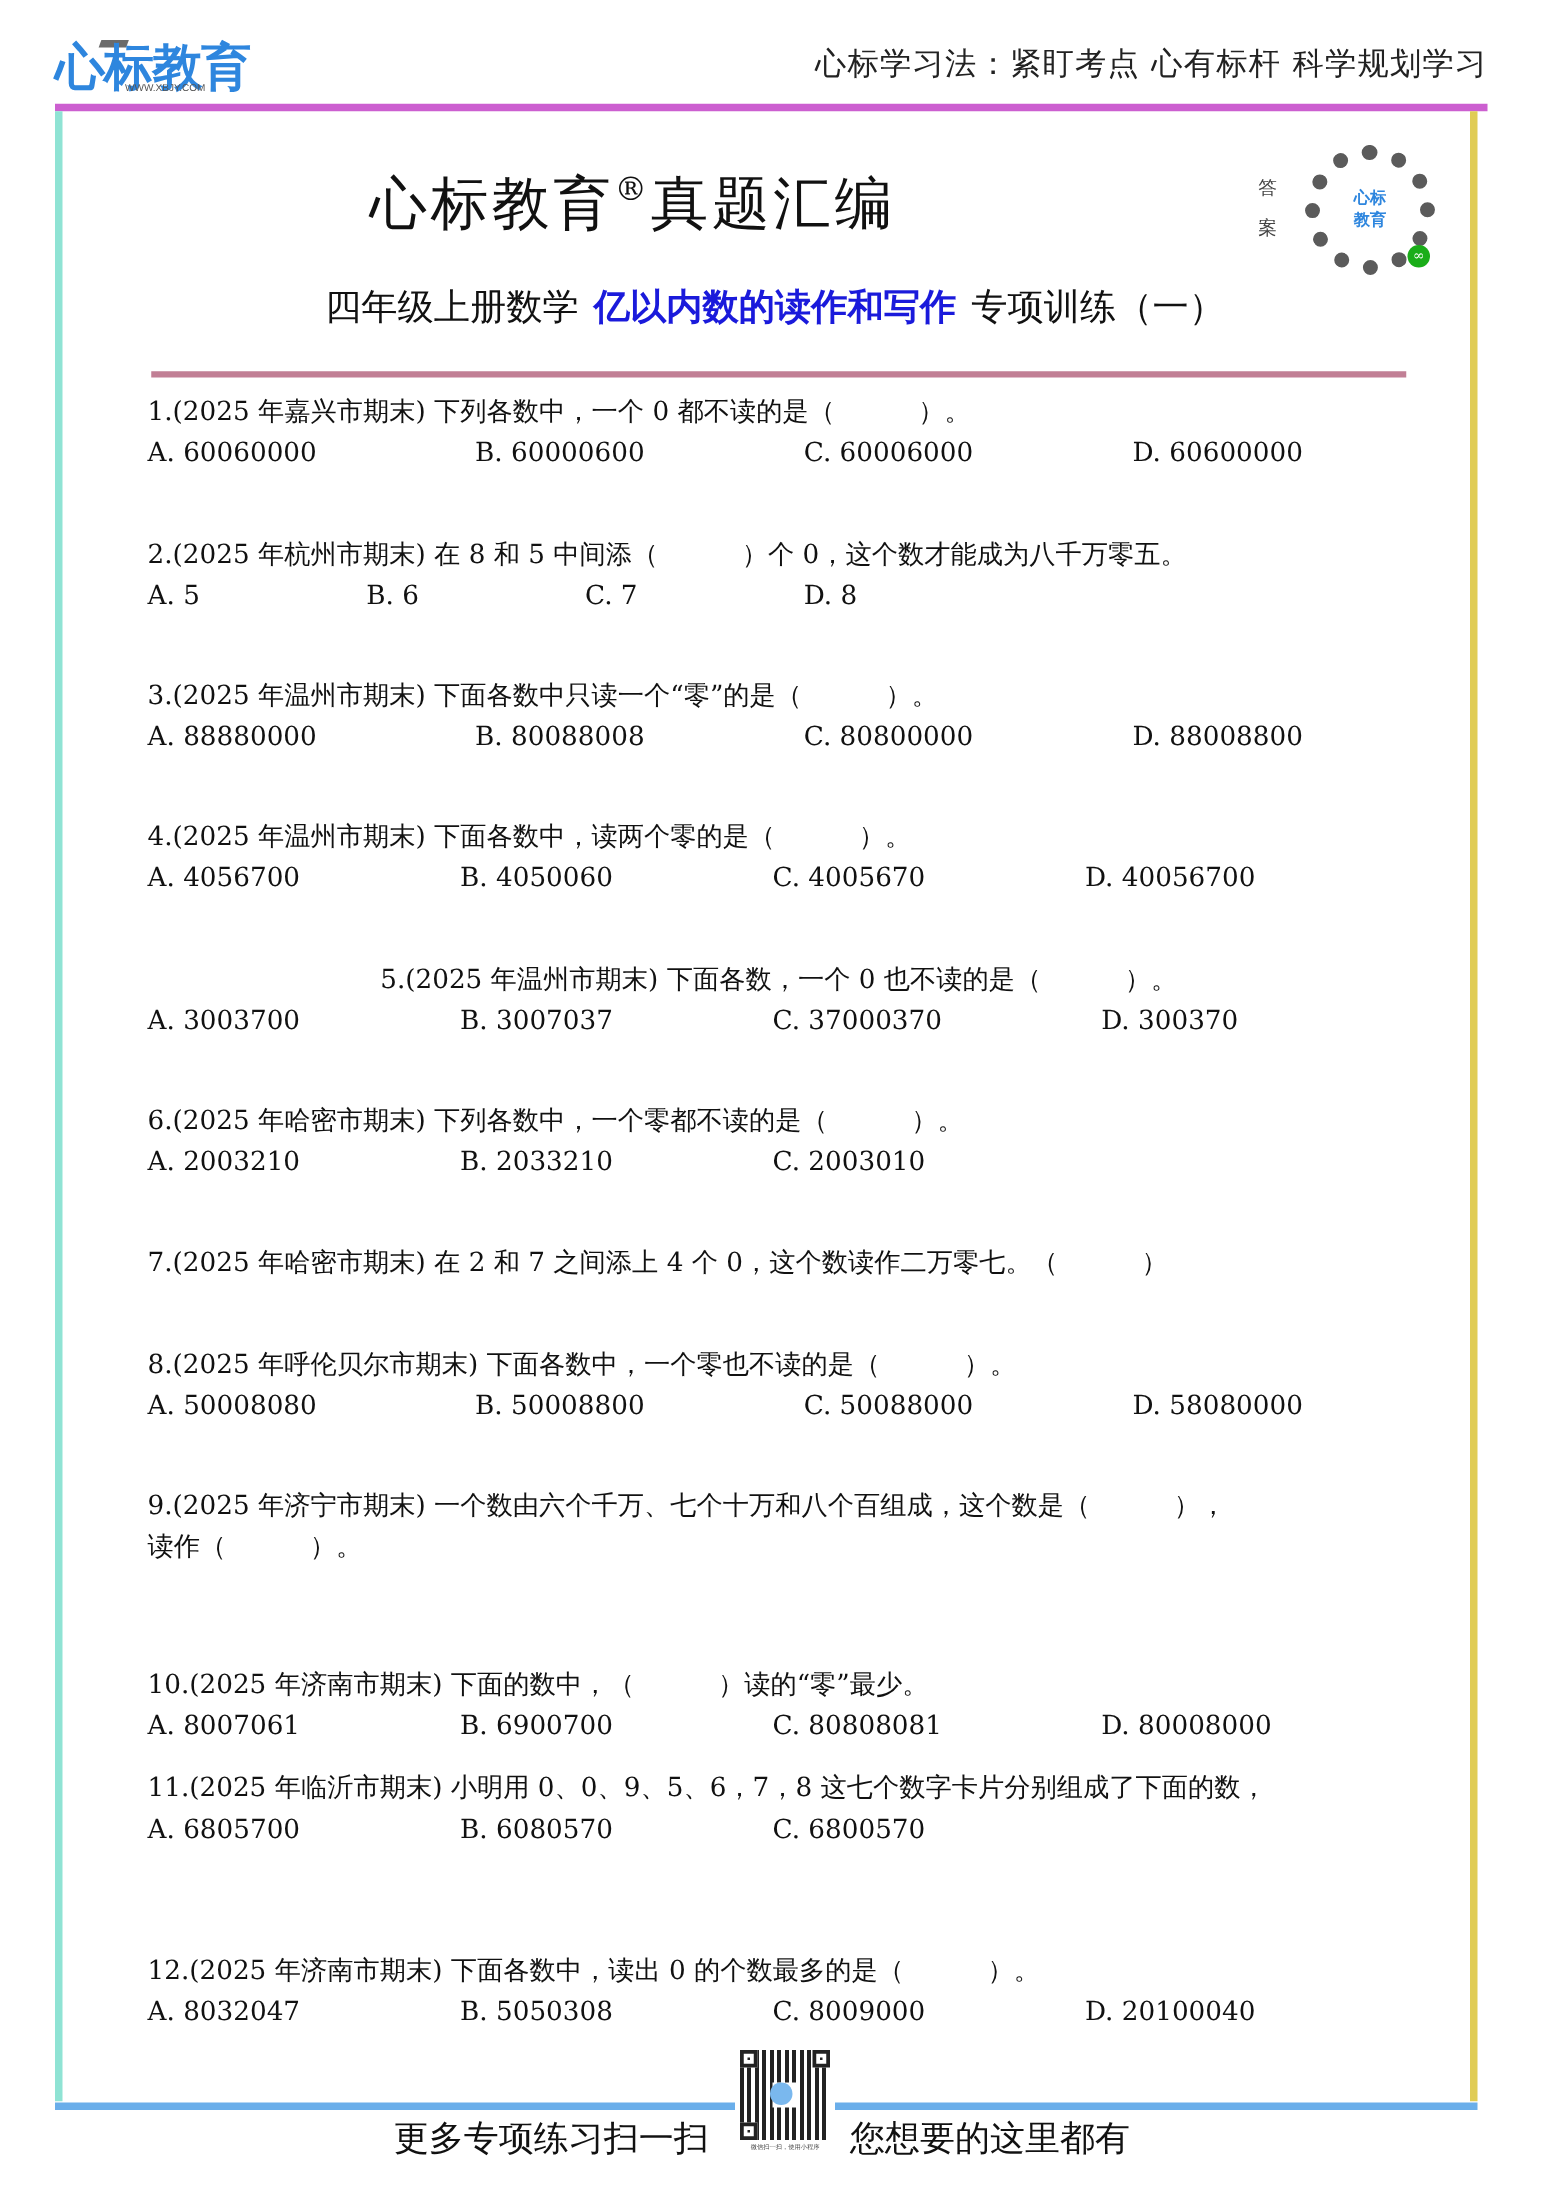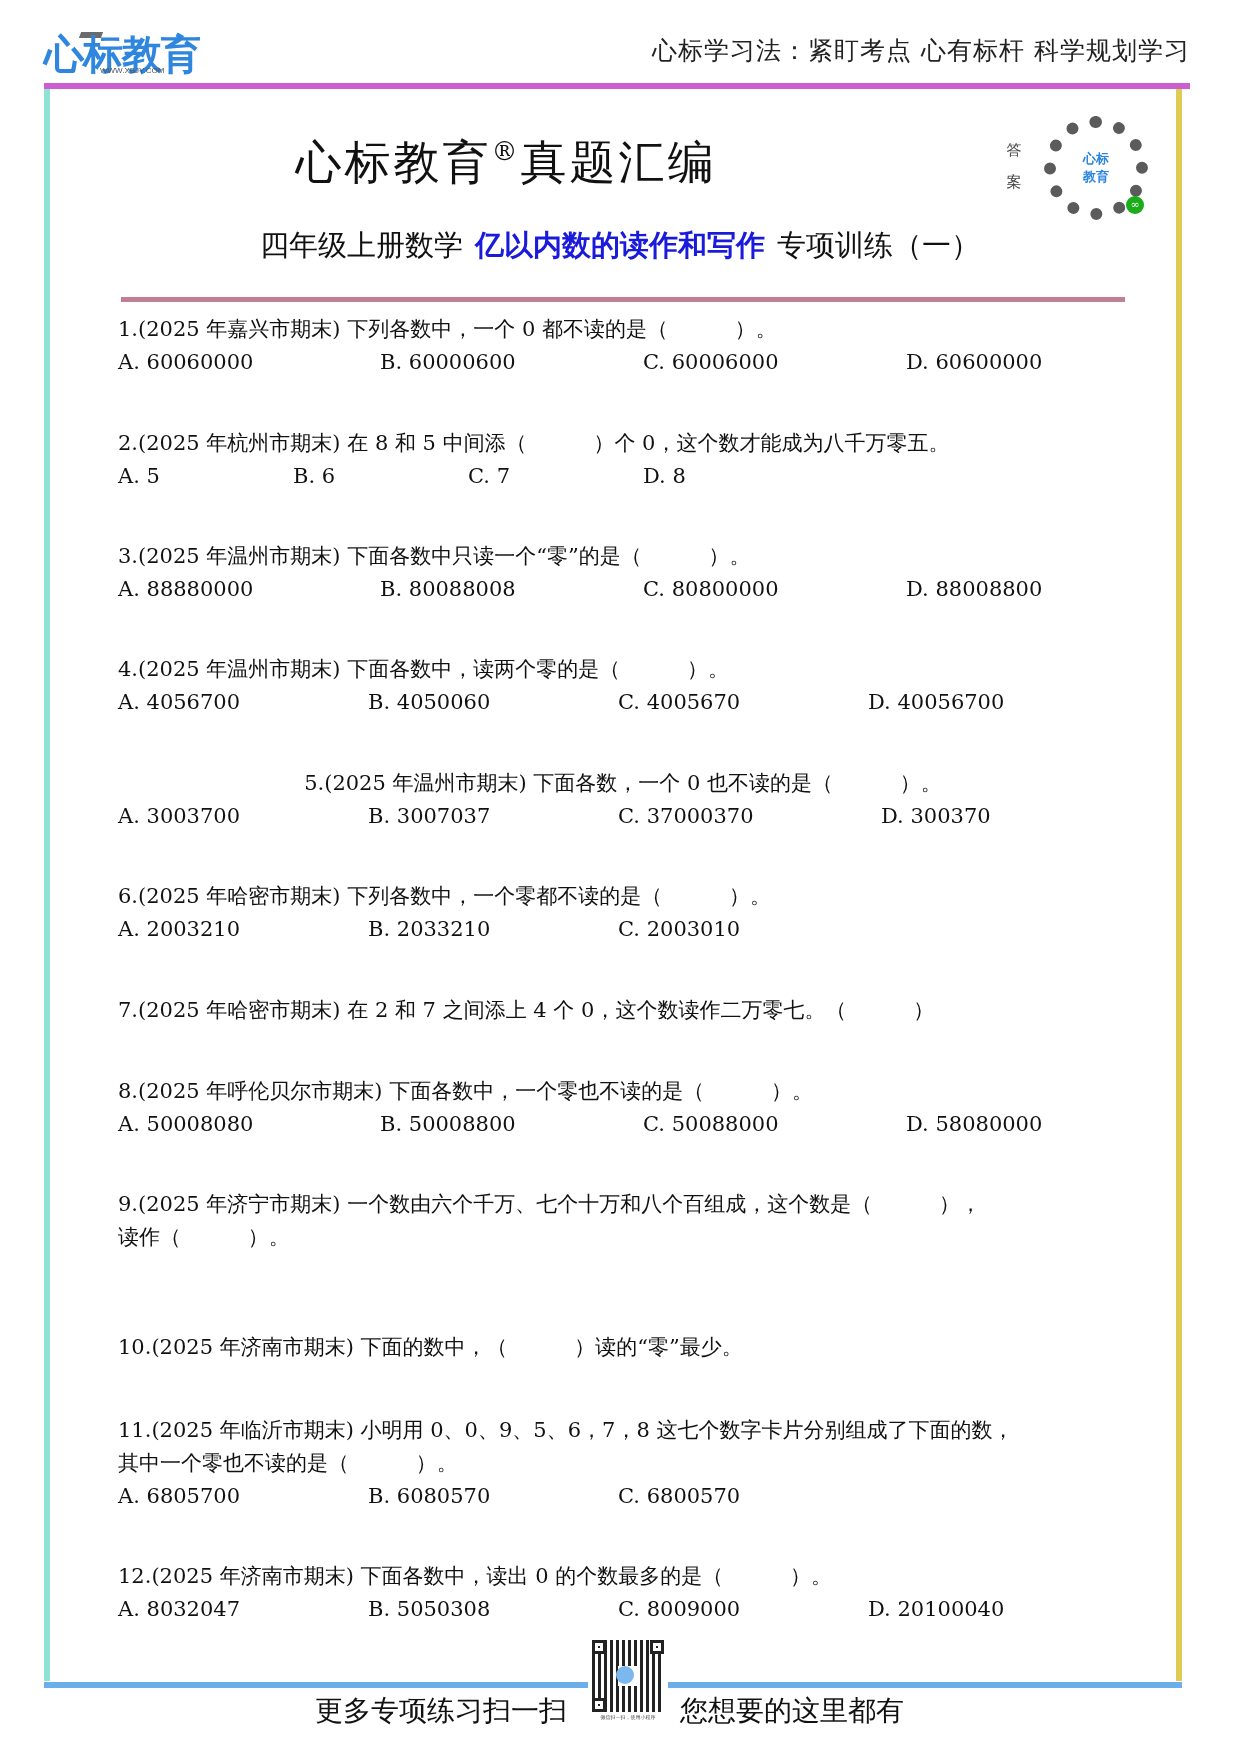--- a/index.html
+++ b/index.html
@@ -161,25 +161,30 @@
   </div>
 </div>
 
 <div class="q" style="top:1188px; width:1010px;">
   <div class="stem"><span>9.</span><span>(2025 年济宁市期末) 一个数由六个千万、七个十万和八个百组成，这个数是（          ），</span></div>
   <div class="stem">读作（          ）。</div>
 </div>
 
 <div class="q" style="top:1331px; width:1010px;">
   <div class="stem"><span>10.</span><span>(2025 年济南市期末) 下面的数中，（          ）读的“零”最少。</span></div>
+  <div class="opts">
+    <span class="opt" style="left:0">A. 8007061</span>
+    <span class="opt" style="left:250px">B. 6900700</span>
+    <span class="opt" style="left:500px">C. 80808081</span>
+    <span class="opt" style="left:763px">D. 80008000</span>
+  </div>
 </div>
 
 <div class="q" style="top:1414px; width:1010px;">
   <div class="stem"><span>11.</span><span>(2025 年临沂市期末) 小明用 0、0、9、5、6，7，8 这七个数字卡片分别组成了下面的数，</span></div>
-  <div class="stem">其中一个零也不读的是（          ）。</div>
   <div class="opts">
     <span class="opt" style="left:0">A. 6805700</span>
     <span class="opt" style="left:250px">B. 6080570</span>
     <span class="opt" style="left:500px">C. 6800570</span>
   </div>
 </div>
 
 <div class="q" style="top:1560px; width:1010px;">
   <div class="stem"><span>12.</span><span>(2025 年济南市期末) 下面各数中，读出 0 的个数最多的是（          ）。</span></div>
   <div class="opts">

